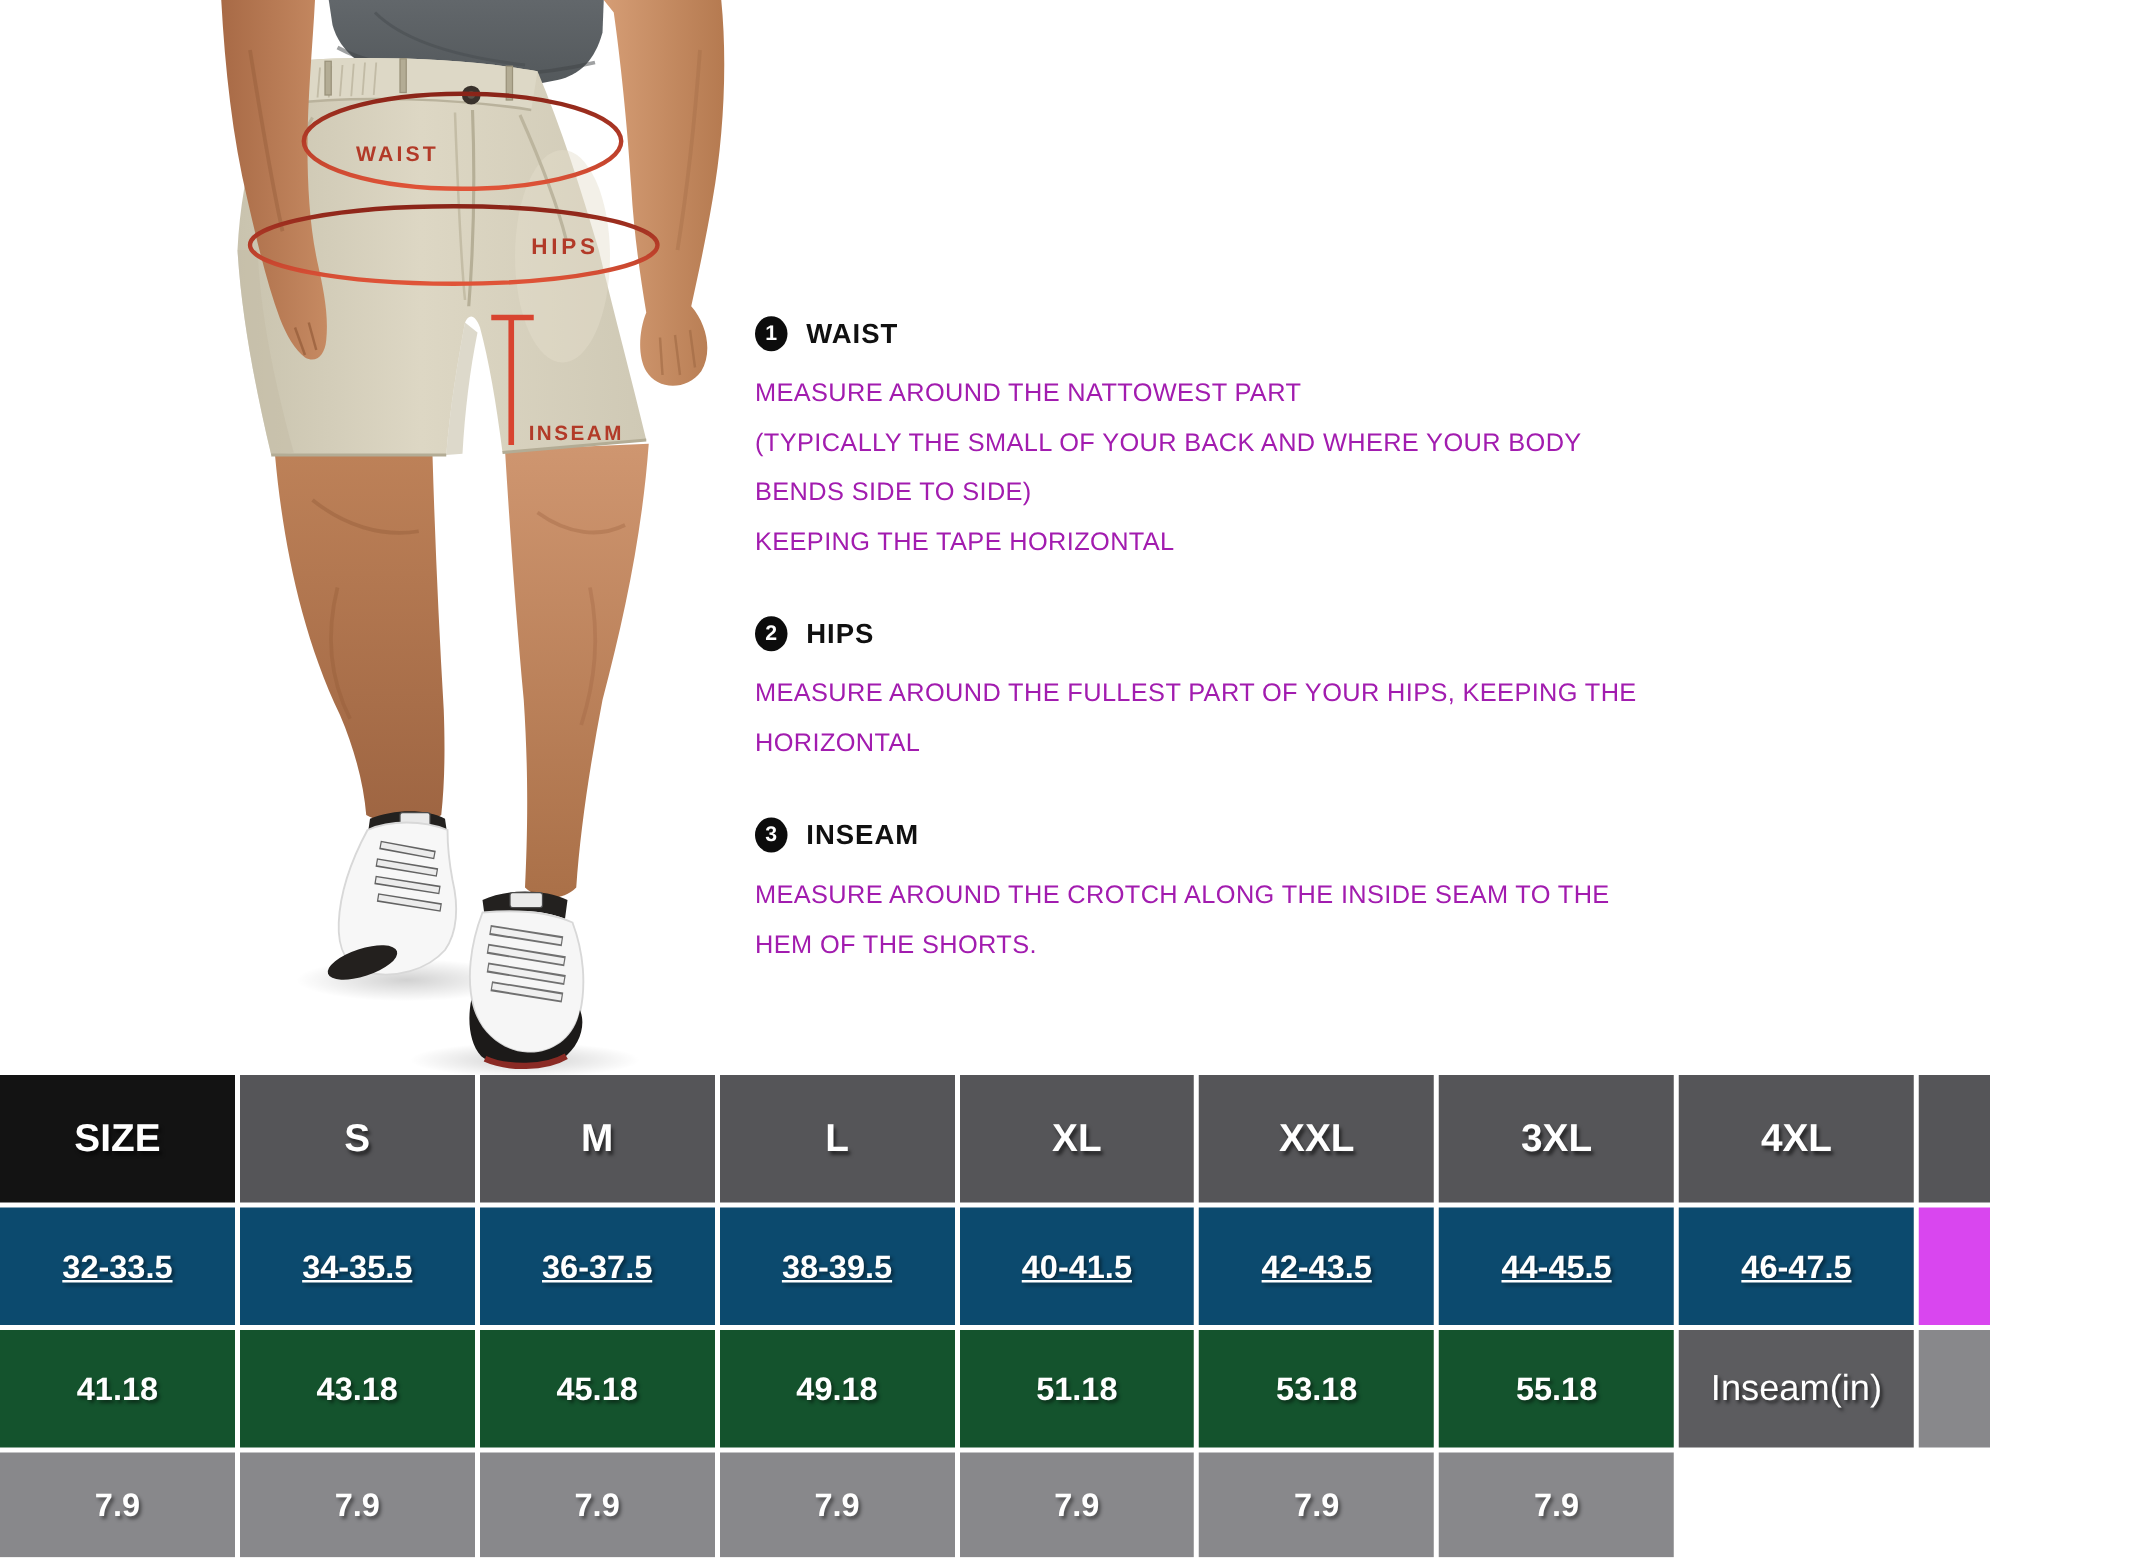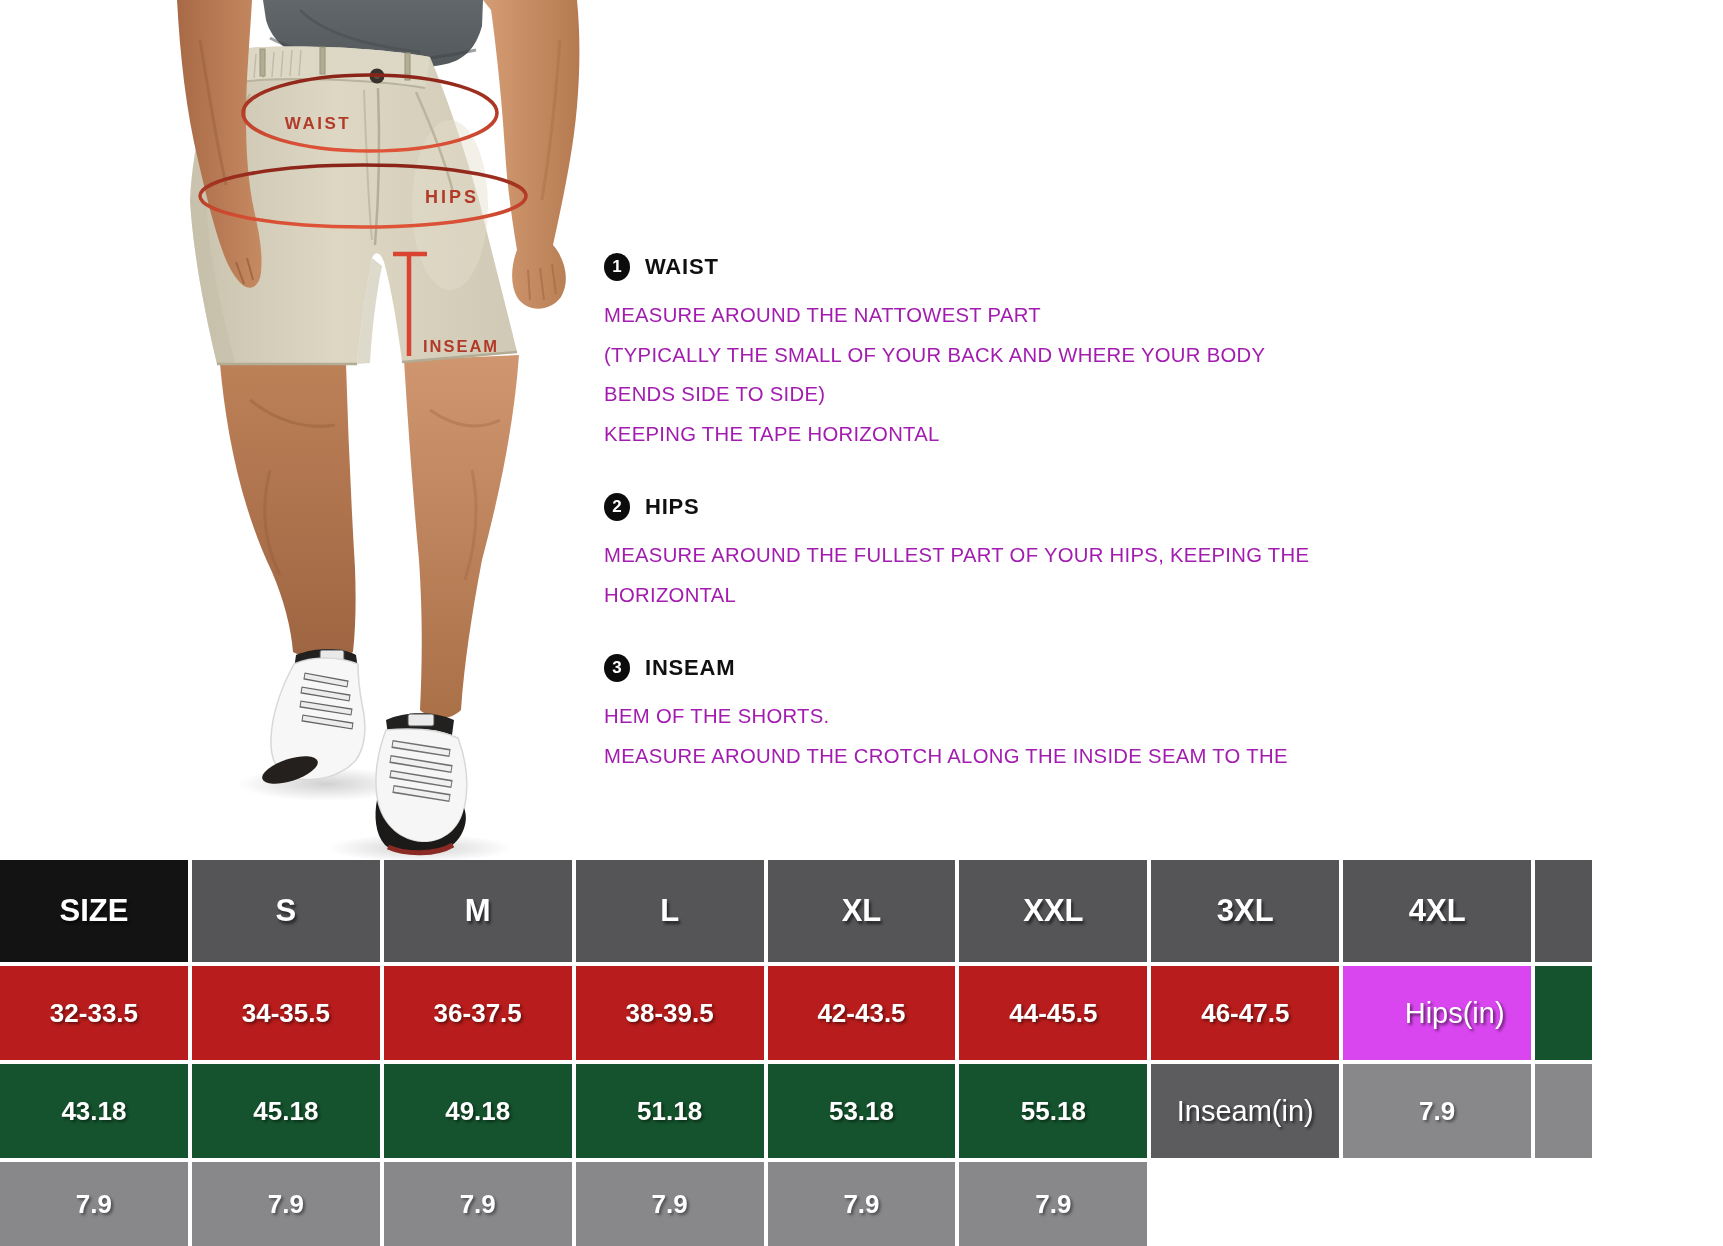--- a/index.html
+++ b/index.html
@@ -21,21 +21,21 @@
 
   
   .size-table{position:absolute;left:0;top:860px;width:1723px;height:386px;
               display:grid;grid-template-columns:repeat(9,1fr);grid-template-rows:102px 94px 94px 84px;
               gap:4px;background:#ffffff;border-radius:18px;}
   .cell{display:flex;align-items:center;justify-content:center;color:#ffffff;}
   .cell-header{background:#555558;font-size:31px;font-weight:bold;text-shadow:2px 3px 3px rgba(0,0,0,.55);}
   .cell-size{background:#131313;}
   .cell-label{font-size:29px;font-weight:400;text-shadow:2px 2px 3px rgba(0,0,0,.6);}
   .cell-value{font-size:26px;font-weight:600;text-shadow:2px 2px 3px rgba(0,0,0,.45);}
-  .lbl-r0{background:#67676a;}  .val-r0{background:#b91c1c;}
+  .lbl-r0{background:#67676a;}  .val-r0{background:#0c4a6e;text-decoration:underline;}
   .lbl-r1{background:#d946ef;padding-left:35px;}  .val-r1{background:#14532d;}
   .lbl-r2{background:#5c5c5f;}  .val-r2{background:#88888b;}
 
   
   .anno-label{font-family:"Liberation Sans",sans-serif;font-weight:bold;fill:#b23a28;}
 </style>
 </head>
 <body>
 
 <div class="canvas">
@@ -227,41 +227,42 @@
         <div class="line">HORIZONTAL</div>
       </div>
     </div>
 
     <div class="sec">
       <div class="sec-title">
         <span class="badge">3</span>
         <span class="sec-heading">INSEAM</span>
       </div>
       <div class="sec-body">
+        <div class="line">MEASURE AROUND THE CROTCH ALONG THE INSIDE SEAM TO THE</div>
         <div class="line">HEM OF THE SHORTS.</div>
-        <div class="line">MEASURE AROUND THE CROTCH ALONG THE INSIDE SEAM TO THE</div>
       </div>
     </div>
 
   </section>
 
   <section class="size-table">
       <div class="cell cell-header cell-size">SIZE</div>
       <div class="cell cell-header">S</div>
       <div class="cell cell-header">M</div>
       <div class="cell cell-header">L</div>
       <div class="cell cell-header">XL</div>
       <div class="cell cell-header">XXL</div>
       <div class="cell cell-header">3XL</div>
       <div class="cell cell-header">4XL</div>
       <div class="cell cell-header">5XL</div>
       <div class="cell cell-value val-r0">32-33.5</div>
       <div class="cell cell-value val-r0">34-35.5</div>
       <div class="cell cell-value val-r0">36-37.5</div>
       <div class="cell cell-value val-r0">38-39.5</div>
+      <div class="cell cell-value val-r0">40-41.5</div>
       <div class="cell cell-value val-r0">42-43.5</div>
       <div class="cell cell-value val-r0">44-45.5</div>
       <div class="cell cell-value val-r0">46-47.5</div>
       <div class="cell cell-label lbl-r1">Hips(in)</div>
       <div class="cell cell-value val-r1">41.18</div>
       <div class="cell cell-value val-r1">43.18</div>
       <div class="cell cell-value val-r1">45.18</div>
       <div class="cell cell-value val-r1">49.18</div>
       <div class="cell cell-value val-r1">51.18</div>
       <div class="cell cell-value val-r1">53.18</div>

